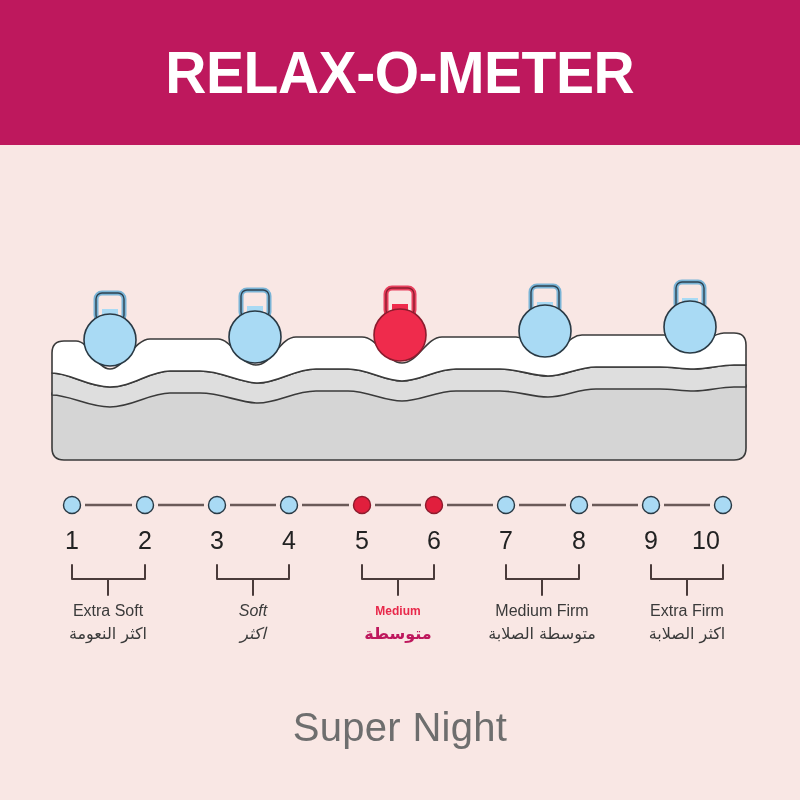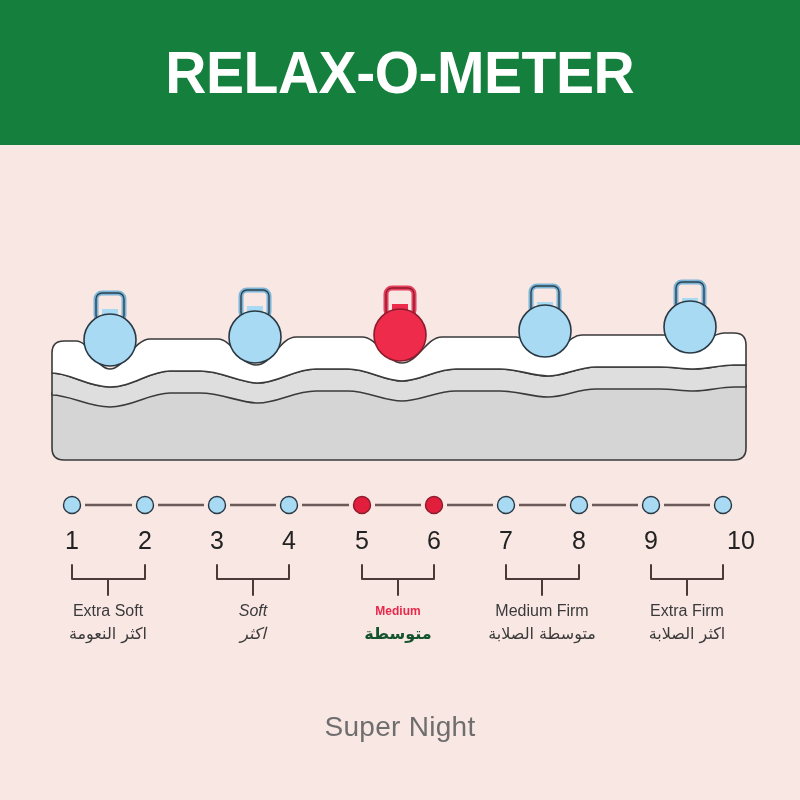--- a/index.html
+++ b/index.html
@@ -22,21 +22,21 @@
     background: #f9e7e4;
   }
 
   
   .banner {
     position: absolute;
     left: 0;
     top: 0;
     width: 800px;
     height: 145px;
-    background: #15803d;
+    background: #be185d;
     display: flex;
     align-items: center;
     justify-content: center;
   }
   .banner-title {
     color: #ffffff;
     font-family: "Liberation Sans Narrow", "Liberation Sans", "DejaVu Sans", sans-serif;
     font-weight: bold;
     font-size: 60px;
     letter-spacing: -0.5px;
@@ -116,34 +116,34 @@
     direction: rtl;
     font-family: "DejaVu Sans", "Liberation Sans", sans-serif;
     white-space: nowrap;
   }
   .label-group.highlight .label-en {
     color: #e8284a;
     font-weight: bold;
     font-size: 12px;
   }
   .label-group.highlight .label-ar {
-    color: #14532d;
+    color: #be185d;
     font-weight: bold;
   }
 
   
   .footer {
     position: absolute;
     left: 0;
     top: 705px;
     width: 800px;
     text-align: center;
   }
   .footer-text {
-    font-size: 28px;
+    font-size: 40px;
     color: #6e6e6e;
     font-family: "Liberation Sans", "DejaVu Sans", sans-serif;
     letter-spacing: 0.3px;
     line-height: 44px;
   }
 </style>
 </head>
 <body>
 
 <div id="page">
@@ -326,21 +326,21 @@
   <div class="num-row" id="num-row">
       <div class="num" style="left: 72px;">1</div>
       <div class="num" style="left: 145px;">2</div>
       <div class="num" style="left: 217px;">3</div>
       <div class="num" style="left: 289px;">4</div>
       <div class="num" style="left: 362px;">5</div>
       <div class="num" style="left: 434px;">6</div>
       <div class="num" style="left: 506px;">7</div>
       <div class="num" style="left: 579px;">8</div>
       <div class="num" style="left: 651px;">9</div>
-      <div class="num" style="left: 741px;">10</div>
+      <div class="num" style="left: 706px;">10</div>
     </div>
 
   <div class="labels-row" id="labels-row">
       <div class="label-group" style="left: 108px;">
         <div class="label-en">Extra Soft</div>
         <div class="label-ar" dir="rtl">اكثر النعومة</div>
       </div>
       <div class="label-group" style="left: 253px; font-style: italic;">
         <div class="label-en">Soft</div>
         <div class="label-ar" dir="rtl">اكثر</div>

